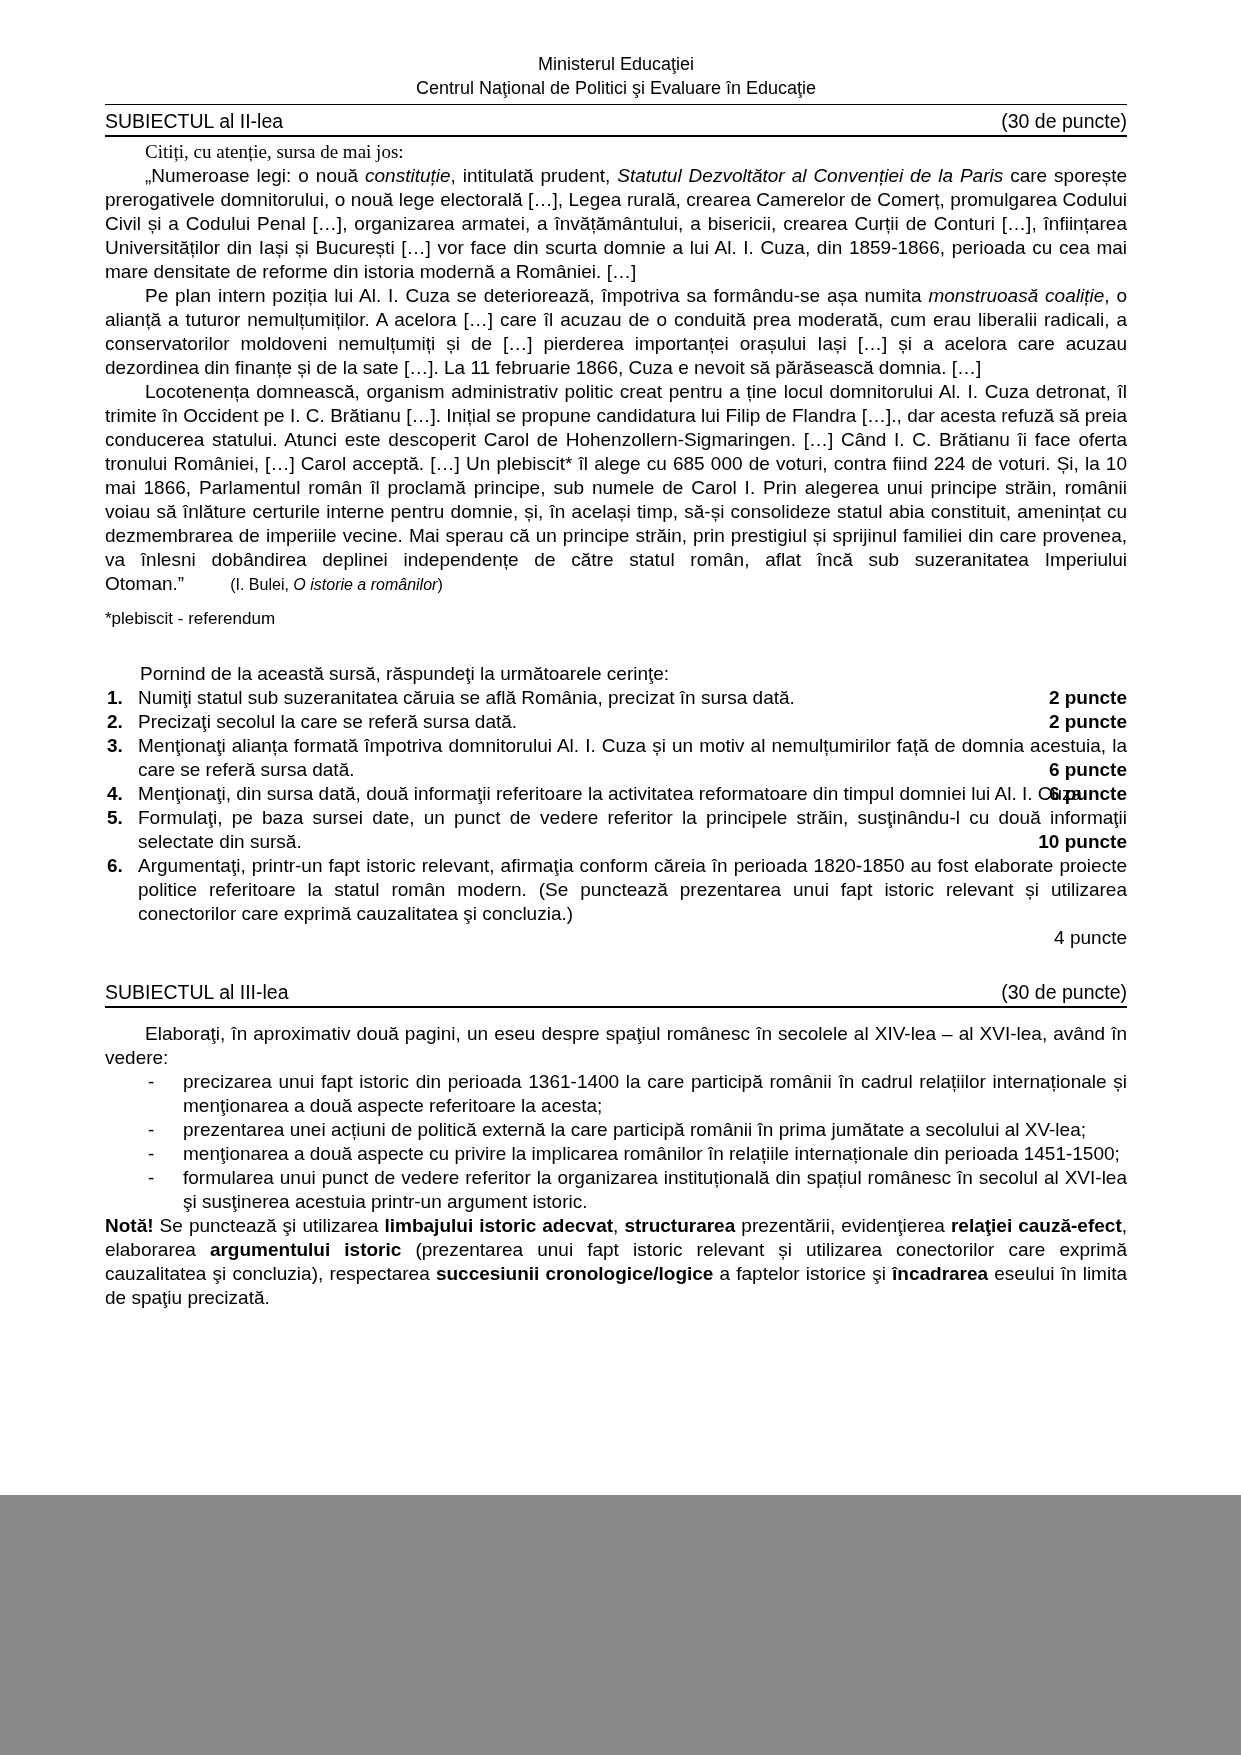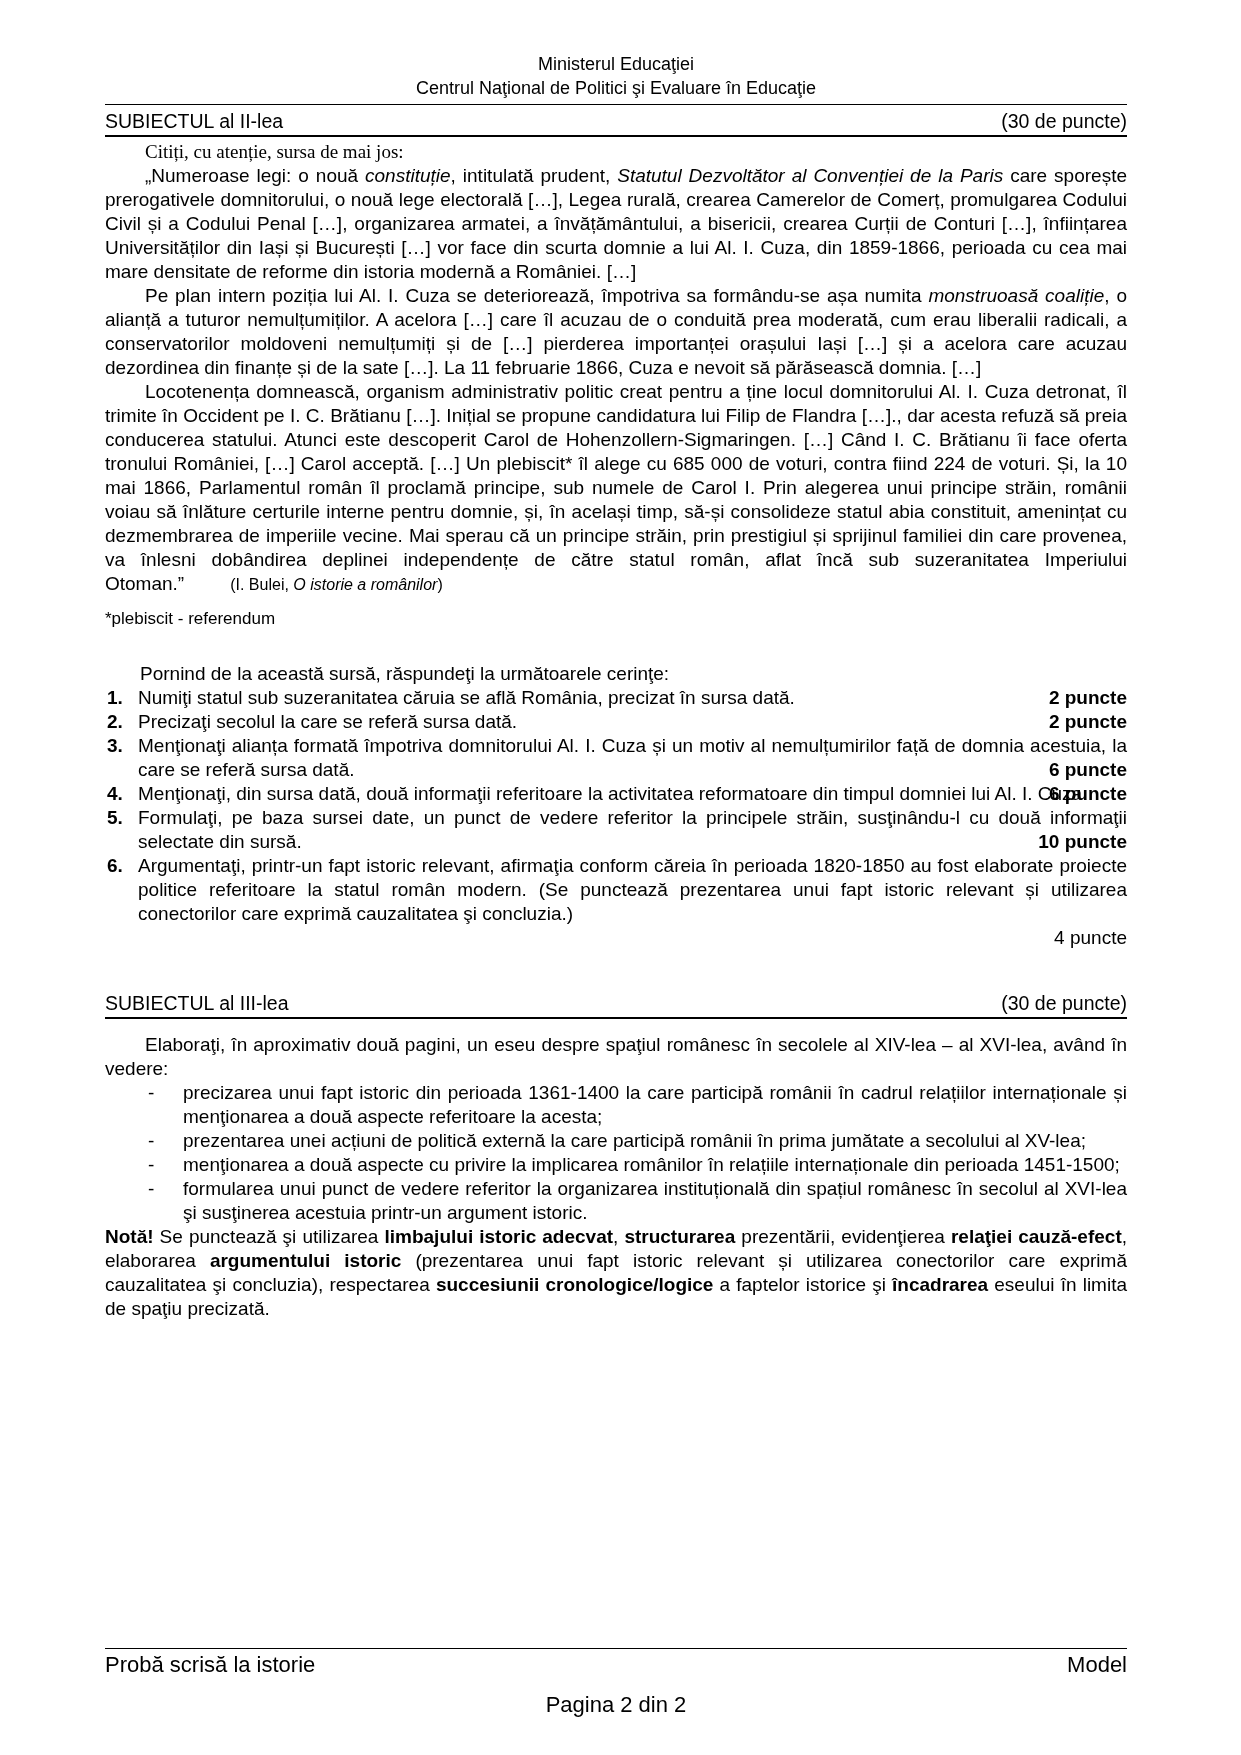--- a/index.html
+++ b/index.html
@@ -1,33 +1,33 @@
 <!DOCTYPE html>
 <html><head>
 <meta charset="utf-8">
 <style>
   html,body{margin:0;padding:0;background:#888;}
   .page{
     position:relative;
-    width:1241px;height:1755px;
+    width:1241px;height:1495px;
     background:#ffffff;
     box-sizing:border-box;
     padding:52px 114px 12px 105px;
     font-family:"Liberation Sans",sans-serif;
     font-size:19px;line-height:24px;color:#000;
   }
   .header{text-align:center;font-size:18px;line-height:24px;}
   .rule{border-top:1.5px solid #000;margin-top:4px;}
   .subject-heading{
     display:flex;justify-content:space-between;
     font-weight:400;font-size:19.5px;
     border-bottom:2px solid #000;
     padding-bottom:2px;margin-top:4px;
   }
-  .subject-heading.s3{margin-top:41px;}
+  .subject-heading.s3{margin-top:30px;}
   p{margin:0;}
   .read-intro{text-indent:40px;margin-top:3px;font-family:Liberation Serif, serif;}
   .para{text-align:justify;text-indent:40px;}
   .i{font-style:italic;}
   .b{font-weight:700;}
   .attr{font-size:16px;}
   .gap{margin-left:46px;}
   .footnote{font-size:17px;margin-top:10px;}
   .prompt{margin-top:31px;text-indent:35px;}
   .qitem{position:relative;padding-left:33px;text-align:justify;}

